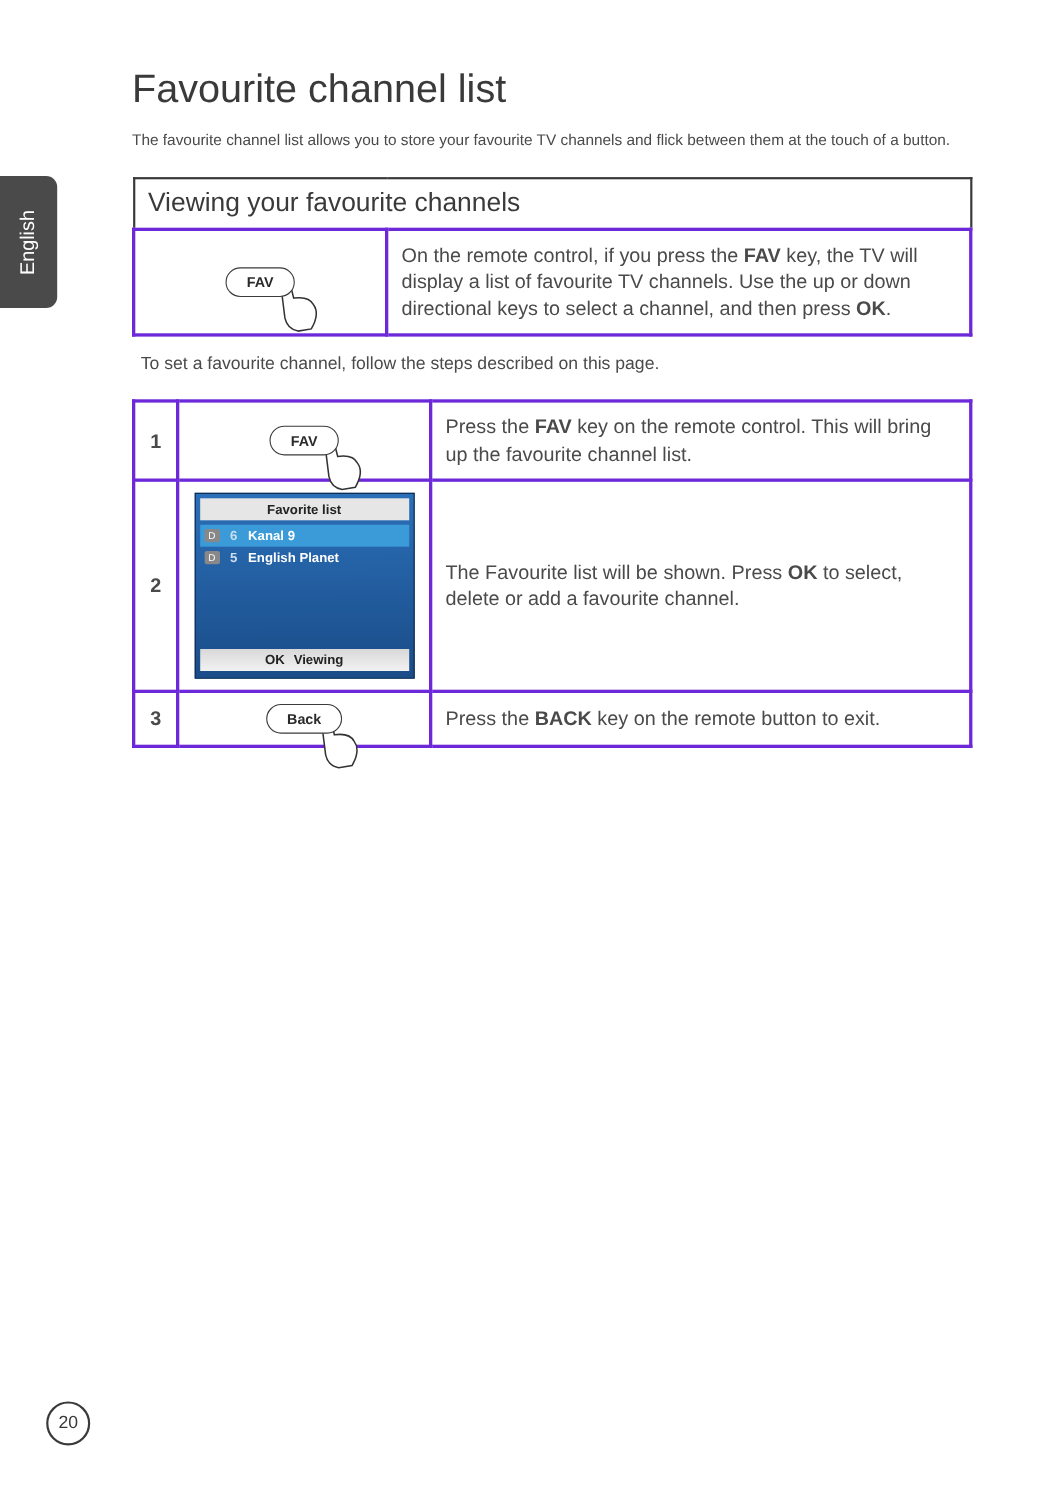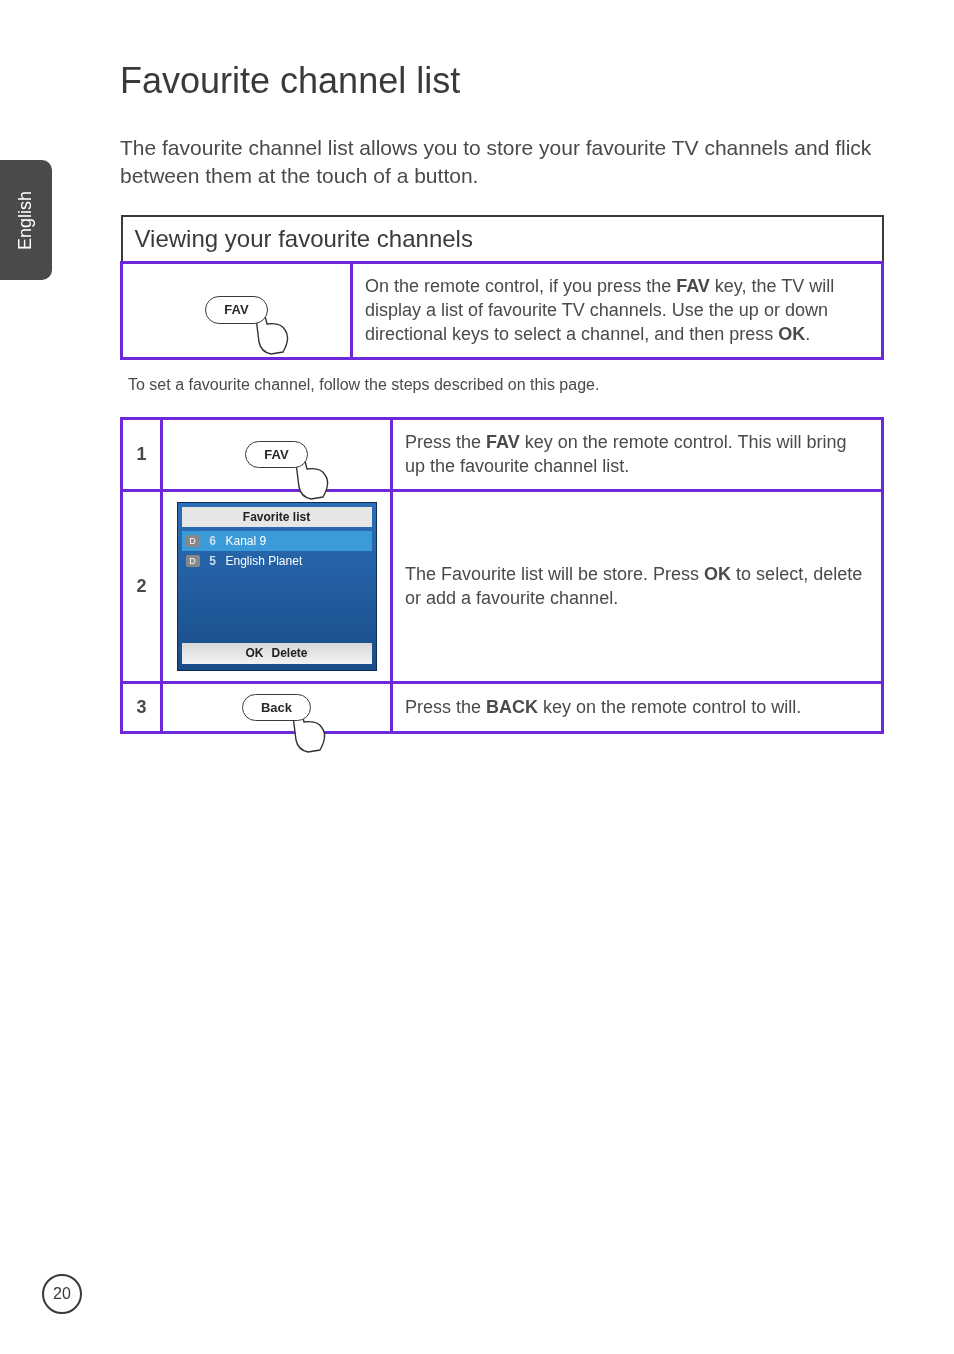--- a/index.html
+++ b/index.html
@@ -21,24 +21,24 @@
   }
   .tab span {
     transform: rotate(-90deg);
     white-space: nowrap;
     font-size: 18px;
   }
   h1.title {
     font-size: 36px;
     font-weight: 400;
     color: #3a3a3a;
-    margin-bottom: 32px;
+    margin-bottom: 16px;
   }
   p.intro {
-    font-size: 21px;
+    font-size: 14px;
     line-height: 1.35;
     color: #4a4a4a;
     margin-bottom: 24px;
   }
   p.middle-note {
     font-size: 16px;
     line-height: 1.35;
     color: #4a4a4a;
     margin: 14px 0 22px 8px;
   }
@@ -129,21 +129,21 @@
     background:#888;
     color:#fff;
     border-radius:2px;
     width:14px;
     height:12px;
     font-size:9px;
     line-height:12px;
     text-align:center;
   }
   .fl-num { color:#cde; width:14px; font-weight:bold; }
-  .fl-name { color:#fff; font-weight:normal; }
+  .fl-name { color:#fff; font-weight:bold; }
   .fl-spacer { height: 70px; }
   .fl-footer {
     background: linear-gradient(#d8d8d8,#f2f2f2);
     color: #222;
     font-weight: bold;
     text-align: center;
     padding: 2px 0;
     margin-top: 2px;
     display:flex;
     justify-content:center;
@@ -231,41 +231,41 @@
             <span class="fl-name">Kanal 9</span>
           </div>
           <div class="fl-row">
             <span class="fl-badge">D</span>
             <span class="fl-num">5</span>
             <span class="fl-name">English Planet</span>
           </div>
           <div class="fl-spacer"></div>
           <div class="fl-footer">
             <span>OK</span>
-            <span>Delete</span>
+            <span>Viewing</span>
           </div>
         </div>
       </td>
       <td>
-        <span class="desc-line">The Favourite list will be store. Press </span><span class="desc-line bold">OK</span><span class="desc-line"> to select, delete or add a favourite channel.</span>
+        <span class="desc-line">The Favourite list will be shown. Press </span><span class="desc-line bold">OK</span><span class="desc-line"> to select, delete or add a favourite channel.</span>
       </td>
     </tr>
 
     <tr>
       <td class="step-num">3</td>
       <td class="illus">
         <span class="remote-key">
           <span class="keycap">Back</span>
           <svg class="thumb-svg" width="50" height="50" viewBox="0 0 50 50">
             <path d="M5 10 Q2 6 6 4 Q12 2 14 8 L16 16 Q30 14 34 22 Q40 30 32 44 L20 46 Q10 44 8 34 Z" fill="#fff" stroke="#333" stroke-width="1.4"></path>
           </svg>
         </span>
       </td>
       <td>
-        <span class="desc-line">Press the </span><span class="desc-line bold">BACK</span><span class="desc-line"> key on the remote control to will.</span>
+        <span class="desc-line">Press the </span><span class="desc-line bold">BACK</span><span class="desc-line"> key on the remote button to exit.</span>
       </td>
     </tr>
   </tbody>
     </table>
 
   <div class="page-num">20</div>
 
 </div>
 
 </body></html>

